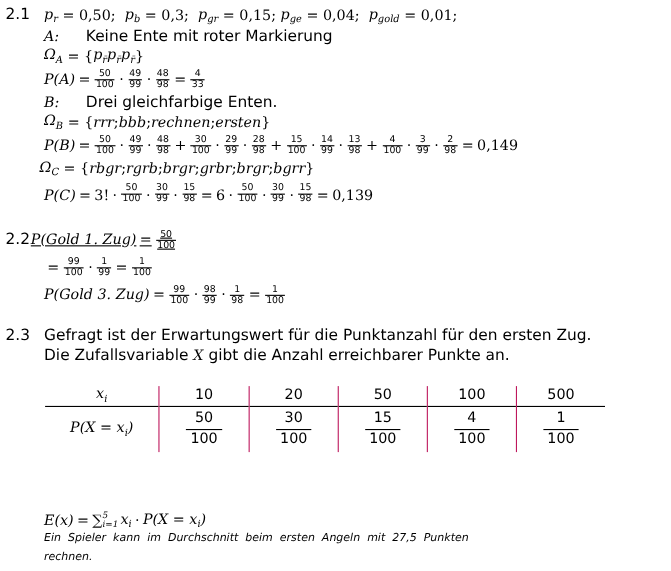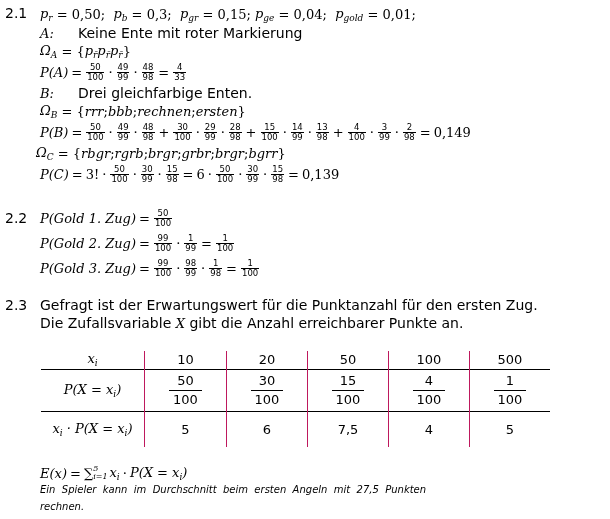--- a/index.html
+++ b/index.html
@@ -168,21 +168,21 @@
     <span class="mr">; </span>
     <span class="m">brgr</span>
     <span class="mr">; </span>
     <span class="m">grbr</span>
     <span class="mr">; </span>
     <span class="m">brgr</span>
     <span class="mr">; </span>
     <span class="m">bgrr</span>
     <span class="mr">}</span>
 </div>
-<div class="abs line" style="left:40px;top:162px;height:24px;">
+<div class="abs line" style="left:40px;top:162px;height:24px;align-items:flex-end;">
   <span class="m">P(C)</span>
     <span class="op">=</span>
     <span class="mr">3!</span>
     <span class="op">·</span>
   <span class="frac">
       <span class="n">50</span>
       <span class="d">100</span>
     </span>
     <span class="op">·</span>
     <span class="frac">
@@ -209,30 +209,29 @@
     <span class="op">·</span>
     <span class="frac">
       <span class="n">15</span>
       <span class="d">98</span>
     </span>
     <span class="op">=</span>
   <span class="mr">0,139</span>
 </div>
 
 <div class="abs num" style="left:5px;top:210px;">2.2</div>
-<div class="abs line" style="left:40px;top:206px;height:24px;">
+<div class="abs line" style="left:28px;top:206px;height:24px;text-decoration:underline;">
   <span class="m">P(Gold 1. Zug)</span>
     <span class="op">=</span>
   <span class="frac">
       <span class="n">50</span>
       <span class="d">100</span>
     </span>
 </div>
 <div class="abs line" style="left:40px;top:231px;height:24px;">
-  <span class="m">P(Gold 2. Zug)</span>
     <span class="op">=</span>
   <span class="frac">
       <span class="n">99</span>
       <span class="d">100</span>
     </span>
     <span class="op">·</span>
     <span class="frac">
       <span class="n">1</span>
       <span class="d">99</span>
     </span>
@@ -300,28 +299,20 @@
           </span></td>
     <td><span class="bigfrac">
             <span class="n">4</span>
             <span class="d">100</span>
           </span></td>
     <td><span class="bigfrac">
             <span class="n">1</span>
             <span class="d">100</span>
           </span></td>
   </tr>
-  <tr style="height:36px;">
-    <td class="m">x<span class="sub">i</span> · P(X = x<span class="sub">i</span>)</td>
-    <td>5</td>
-    <td>6</td>
-    <td>7,5</td>
-    <td>4</td>
-    <td>5</td>
-  </tr>
 </tbody>
   </table>
 
 <div class="abs line" style="left:40px;top:463px;">
   <span class="m">E(x)</span>
     <span class="op">=</span>
     <span class="mr">∑</span>
     <span style="display:inline-flex;flex-direction:column;font-family:'DejaVu Serif',serif;font-style:italic;font-size:8px;line-height:8px;margin-right:2px;">
       <span>5</span>
       <span>i=1</span>

